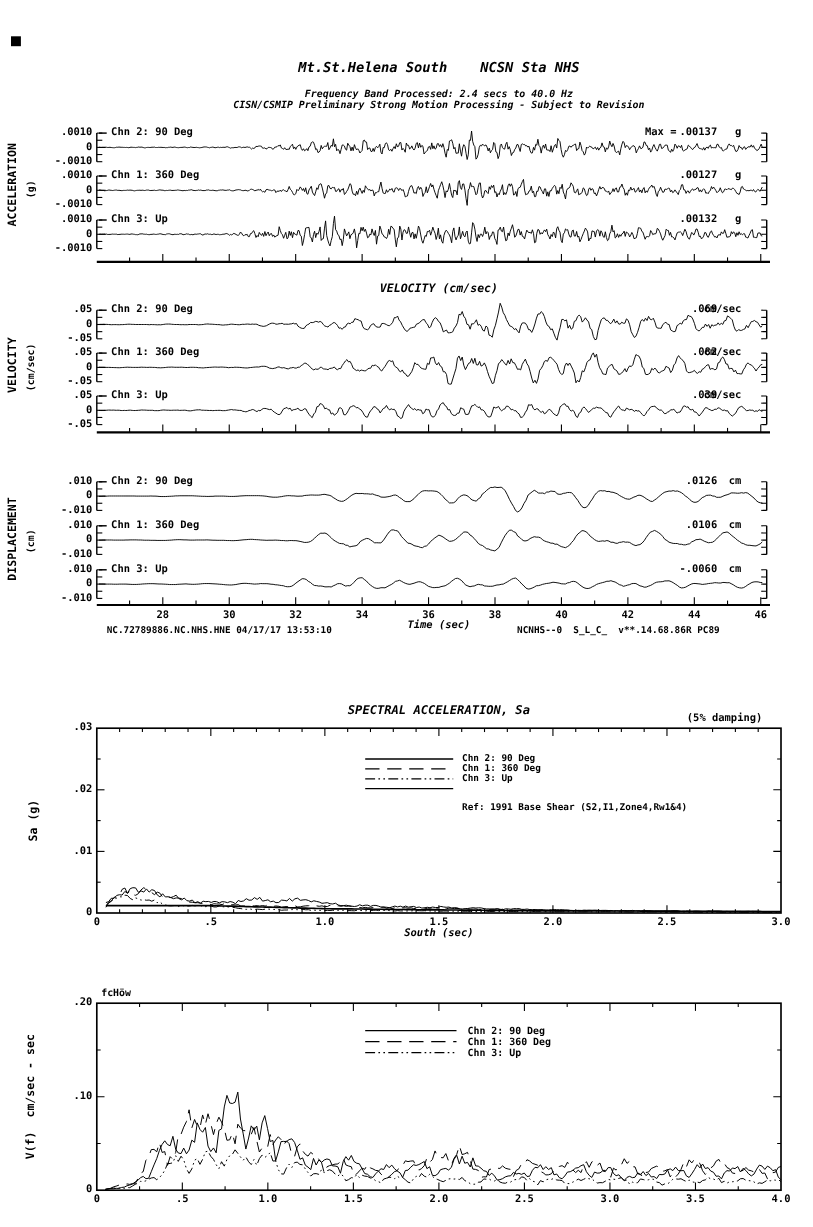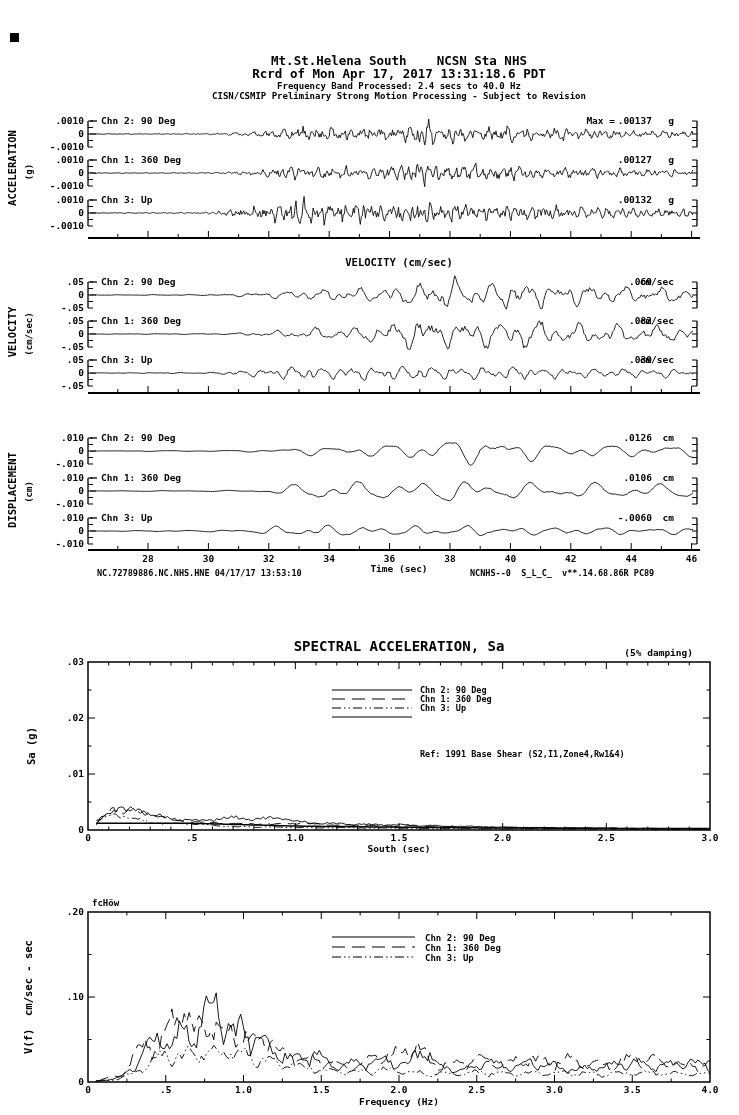--- a/index.html
+++ b/index.html
@@ -1,37 +1,36 @@
 <!DOCTYPE html>
 <html><head>
 <meta charset="utf-8">
 <style>
   html,body{margin:0;padding:0;background:#fff;}
   #sheet{position:relative;width:739px;height:1115px;background:#fff;overflow:hidden;
          font-family:"DejaVu Sans Mono",monospace;color:#000;}
   .t{position:absolute;white-space:pre;font-weight:bold;line-height:10px;font-size:9.5px;color:#000;}
-  .ctr{left:88px;width:622px;text-align:center;}
+  .ctr{left:88px;width:622px;text-align:center;font-style:italic;}
   .fs12{font-size:12.5px;line-height:13px;}
-  .fs11{font-size:14px;line-height:12px;}
+  .fs11{font-size:11px;line-height:12px;}
   .fs10{font-size:10.5px;line-height:11px;}
   .fs9{font-size:9px;line-height:10px;}
   .fs8{font-size:8.5px;line-height:9px;}
   .rot{transform:translate(-50%,-50%) rotate(-90deg);}
   .sq{position:absolute;left:10px;top:33px;width:9px;height:9px;background:#000;}
   #cv{position:absolute;left:0;top:0;}
 </style>
 </head>
 <body>
 
 <div id="sheet">
 
   <div class="sq"></div>
 
   <div class="t ctr fs12" style="top:54px">Mt.St.Helena South    NCSN Sta NHS</div>
-  <div class="t ctr fs12" style="top:67px">Rcrd of Mon Apr 17, 2017 13:31:18.6 PDT</div>
   <div class="t ctr fs9" style="top:81px">Frequency Band Processed: 2.4 secs to 40.0 Hz</div>
   <div class="t ctr fs9" style="top:91px">CISN/CSMIP Preliminary Strong Motion Processing - Subject to Revision</div>
 
   <svg id="cv" width="739" height="1115">
       <g>
         <line x1="88" y1="121" x2="88" y2="147" stroke="#000" stroke-width="1.3"></line>
         <line x1="88" y1="121" x2="93" y2="121" stroke="#000" stroke-width="1"></line>
         <line x1="88" y1="127.5" x2="93" y2="127.5" stroke="#000" stroke-width="1"></line>
         <line x1="88" y1="134" x2="96" y2="134" stroke="#000" stroke-width="1"></line>
         <line x1="88" y1="140.5" x2="93" y2="140.5" stroke="#000" stroke-width="1"></line>
@@ -454,29 +453,28 @@
   <div class="t fs8" style="left:97px;top:569px">NC.72789886.NC.NHS.HNE 04/17/17 13:53:10</div>
   <div class="t fs8" style="left:470px;top:569px">NCNHS--0  S_L_C_  v**.14.68.86R PC89</div>
 
   <div class="t ctr fs11" style="top:640px">SPECTRAL ACCELERATION, Sa</div>
   <span class="t" style="right:46px;top:648px">(5% damping)</span>
   <div class="t rot fs10" style="left:31px;top:746px">Sa (g)</div>
   <div class="t ctr" style="top:844px">South (sec)</div>
   <span class="t fs8" style="left:420px;top:686px">Chn 2: 90 Deg</span>
   <span class="t fs8" style="left:420px;top:695px">Chn 1: 360 Deg</span>
   <span class="t fs8" style="left:420px;top:704px">Chn 3: Up</span>
-  <span class="t fs8" style="left:420px;top:750px">Ref: 1991 Base Shear (S2,I1,Zone4,Rw1&amp;4)</span>
+  <span class="t fs8" style="left:420px;top:730px">Ref: 1991 Base Shear (S2,I1,Zone4,Rw1&amp;4)</span>
   <span class="t" style="right:655px;top:657px">.03</span>
   <span class="t" style="right:655px;top:713px">.02</span>
   <span class="t" style="right:655px;top:769px">.01</span>
   <span class="t" style="right:655px;top:825px">0</span>
 
   <span class="t fs9" style="left:92px;top:898px">fcHöw</span>
   <div class="t rot fs10" style="left:28px;top:997px">V(f)  cm/sec - sec</div>
-  <div class="t ctr" style="top:1097px">Frequency (Hz)</div>
   <span class="t fs9" style="left:425px;top:933px">Chn 2: 90 Deg</span>
   <span class="t fs9" style="left:425px;top:943px">Chn 1: 360 Deg</span>
   <span class="t fs9" style="left:425px;top:953px">Chn 3: Up</span>
   <span class="t" style="right:655px;top:907px">.20</span>
   <span class="t" style="right:655px;top:992px">.10</span>
   <span class="t" style="right:655px;top:1077px">0</span>
 
 </div>
 
 </body></html>

